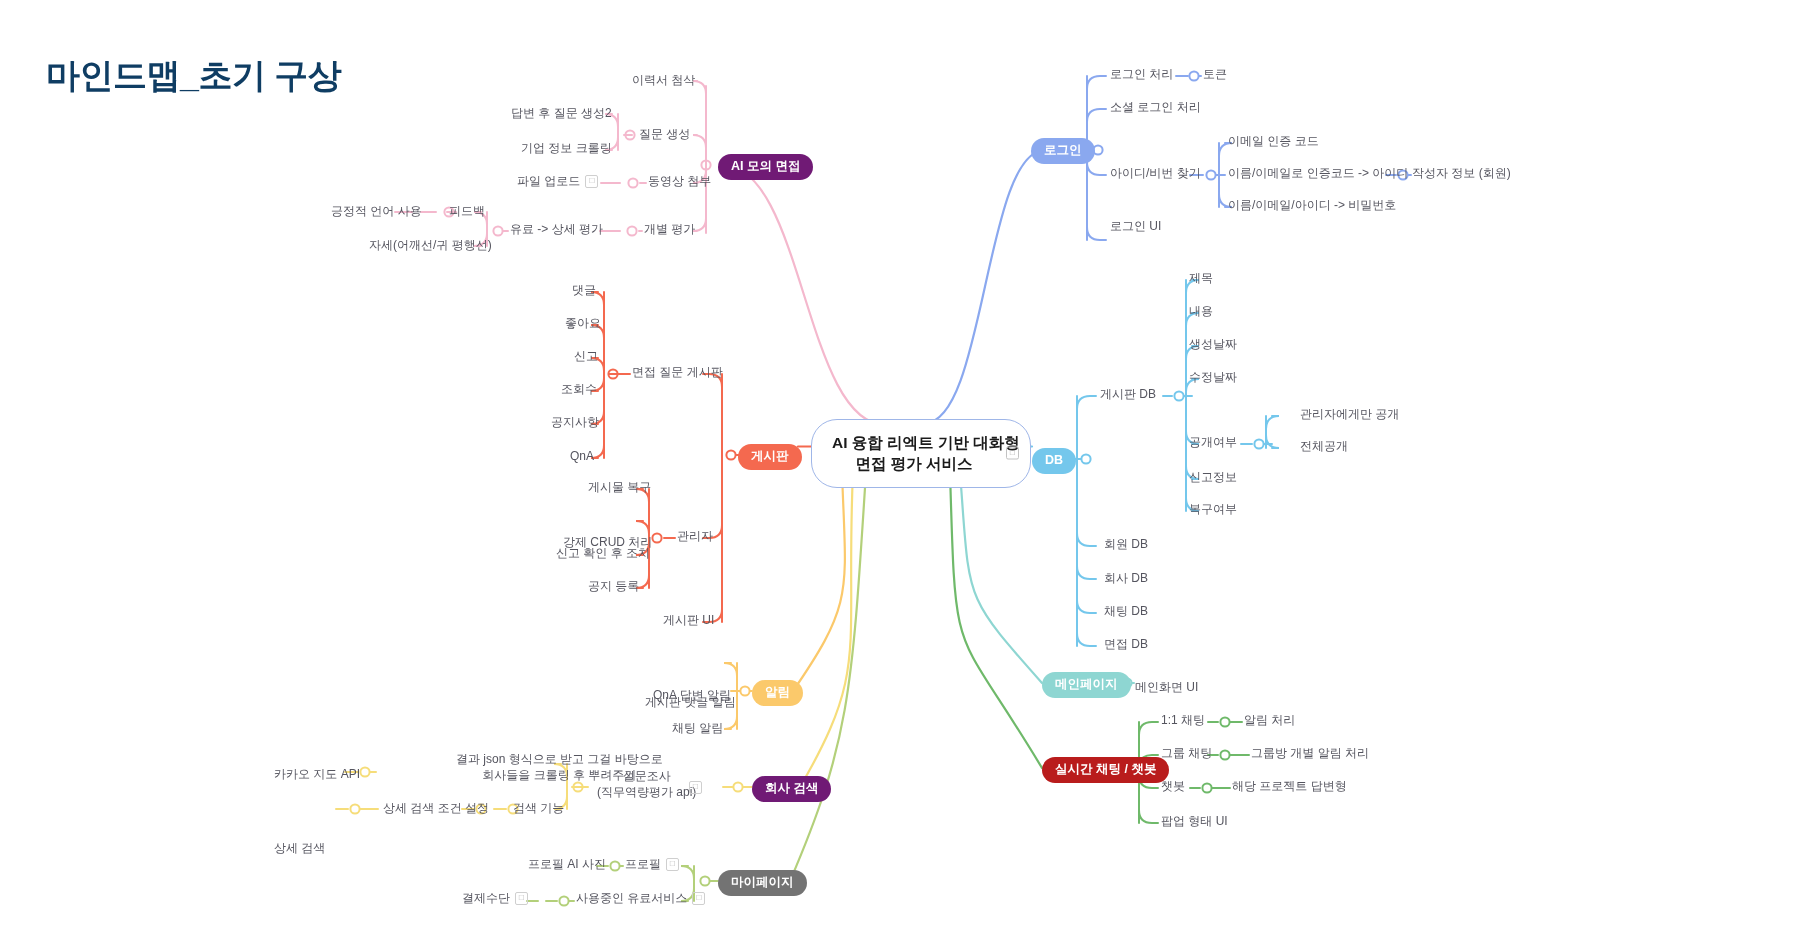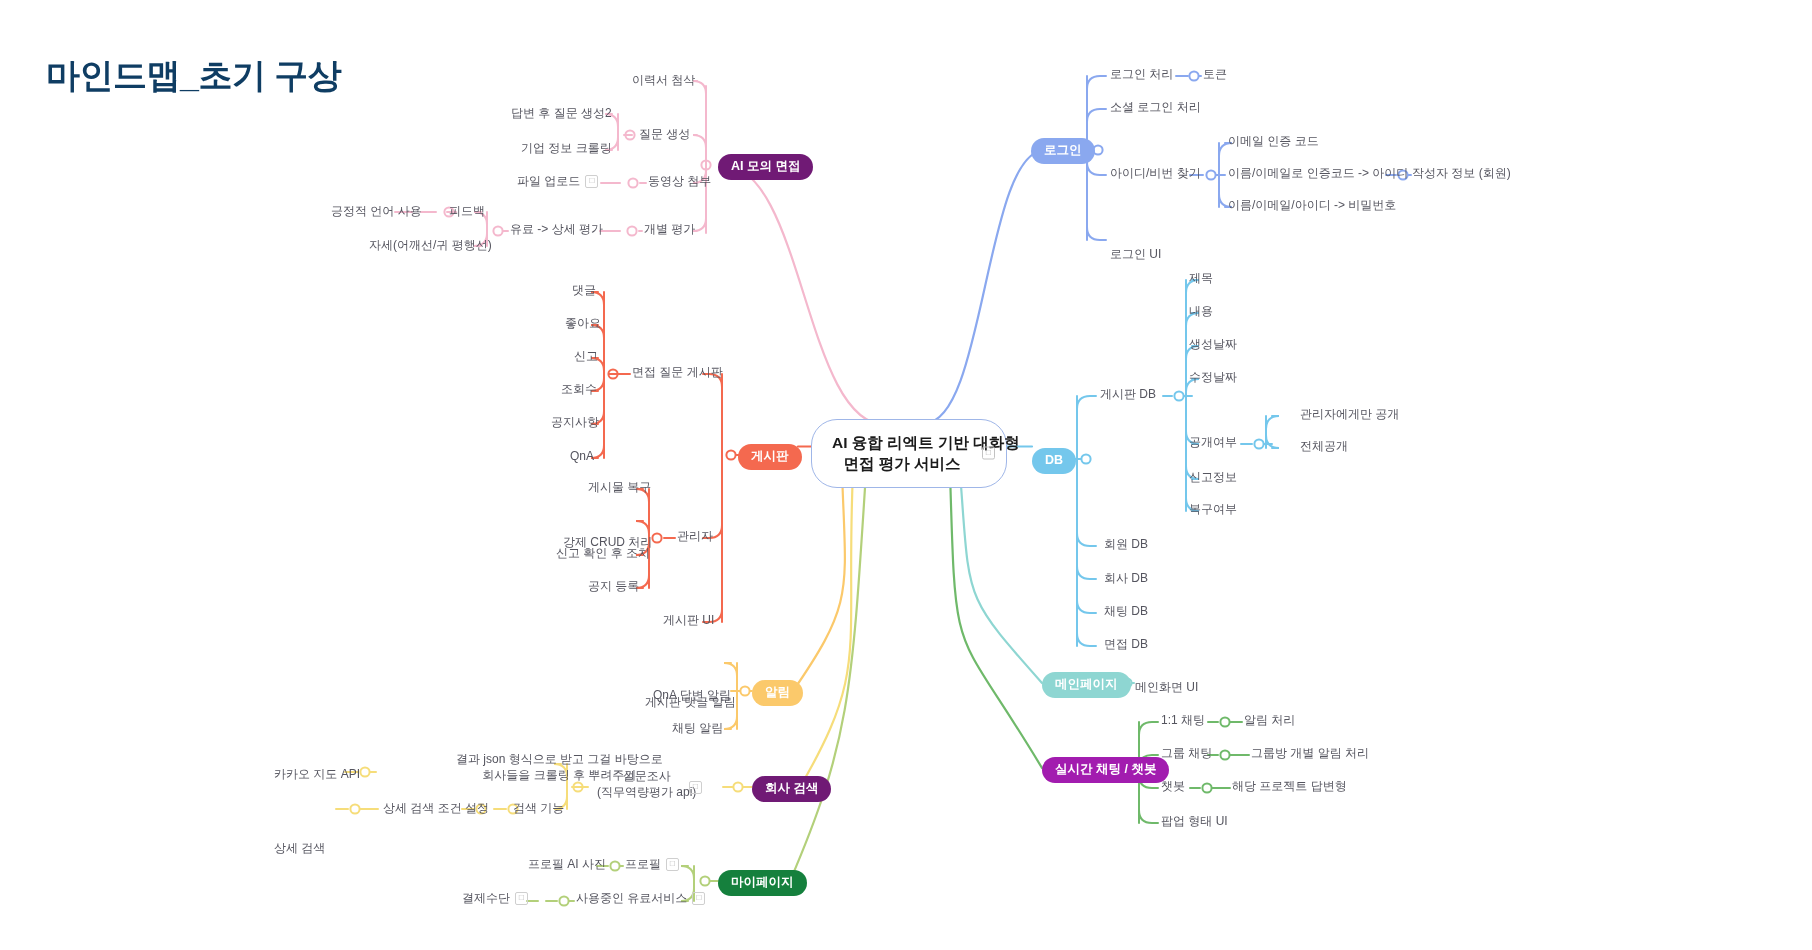--- a/index.html
+++ b/index.html
@@ -217,21 +217,21 @@
       <circle cx="1225" cy="722" r="4.6" fill="#fff" stroke="#6fb96a" stroke-width="2"></circle>
       <path d="M1230,722 L1242,722" fill="none" stroke="#6fb96a" stroke-width="2" stroke-linecap="round"></path>
       <path d="M1208,755 L1218,755" fill="none" stroke="#6fb96a" stroke-width="2" stroke-linecap="round"></path>
       <circle cx="1225" cy="755" r="4.6" fill="#fff" stroke="#6fb96a" stroke-width="2"></circle>
       <path d="M1230,755 L1249,755" fill="none" stroke="#6fb96a" stroke-width="2" stroke-linecap="round"></path>
       <path d="M1190,788 L1200,788" fill="none" stroke="#6fb96a" stroke-width="2" stroke-linecap="round"></path>
       <circle cx="1207" cy="788" r="4.6" fill="#fff" stroke="#6fb96a" stroke-width="2"></circle>
       <path d="M1212,788 L1230,788" fill="none" stroke="#6fb96a" stroke-width="2" stroke-linecap="round"></path>
     </svg>
 
-  <div class="root" style="left:811px;top:419px;width:196px;">
+  <div class="root" style="left:811px;top:419px;width:220px;">
     <span class="rootline">AI 융합 리엑트 기반 대화형</span>
     <span class="rootline">면접 평가 서비스</span>
     <span class="attach">☐</span>
   </div>
 
   <div class="pill" style="left:718px;top:154px;background:#701a75;">
     <span>AI 모의 면접</span>
   </div>
 
   <div class="node" style="left:632px;top:72px;">
@@ -288,21 +288,21 @@
   </div>
   <div class="node" style="left:1228px;top:165px;">
     <span>이름/이메일로 인증코드 -&gt; 아이디</span>
   </div>
   <div class="node" style="left:1412px;top:165px;">
     <span>작성자 정보 (회원)</span>
   </div>
   <div class="node" style="left:1228px;top:197px;">
     <span>이름/이메일/아이디 -&gt; 비밀번호</span>
   </div>
-  <div class="node" style="left:1110px;top:246px;">
+  <div class="node" style="left:1110px;top:218px;">
     <span>로그인 UI</span>
   </div>
 
   <div class="pill" style="left:1032px;top:448px;background:#74c7ec;">
     <span>DB</span>
   </div>
   <div class="node" style="left:1100px;top:386px;">
     <span>게시판 DB</span>
   </div>
   <div class="node" style="left:1189px;top:270px;">
@@ -419,21 +419,21 @@
   <div class="node" style="left:513px;top:800px;">
     <span>검색 기능</span>
   </div>
   <div class="node" style="left:383px;top:800px;">
     <span>상세 검색 조건 설정</span>
   </div>
   <div class="node" style="left:274px;top:800px;margin-top:40px;">
     <span>상세 검색</span>
   </div>
 
-  <div class="pill" style="left:718px;top:870px;background:#15803d;text-align:right;">
+  <div class="pill" style="left:718px;top:870px;background:#737373;text-align:right;">
     <span>마이페이지</span>
   </div>
   <div class="node" style="left:625px;top:856px;">
     <span>프로필</span><span class="chip">☐</span>
   </div>
   <div class="node" style="left:528px;top:856px;">
     <span>프로필 AI 사진</span>
   </div>
   <div class="node" style="left:576px;top:890px;">
     <span>사용중인 유료서비스</span><span class="chip">☐</span>
@@ -442,21 +442,21 @@
     <span>결제수단</span><span class="chip">☐</span>
   </div>
 
   <div class="pill" style="left:1042px;top:672px;background:#8ed6d2;">
     <span>메인페이지</span>
   </div>
   <div class="node" style="left:1135px;top:679px;">
     <span>메인화면 UI</span>
   </div>
 
-  <div class="pill" style="left:1042px;top:757px;background:#a21caf;">
+  <div class="pill" style="left:1042px;top:757px;background:#b91c1c;">
     <span>실시간 채팅 / 챗봇</span>
   </div>
   <div class="node" style="left:1161px;top:712px;">
     <span>1:1 채팅</span>
   </div>
   <div class="node" style="left:1244px;top:712px;">
     <span>알림 처리</span>
   </div>
   <div class="node" style="left:1161px;top:745px;">
     <span>그룹 채팅</span>

